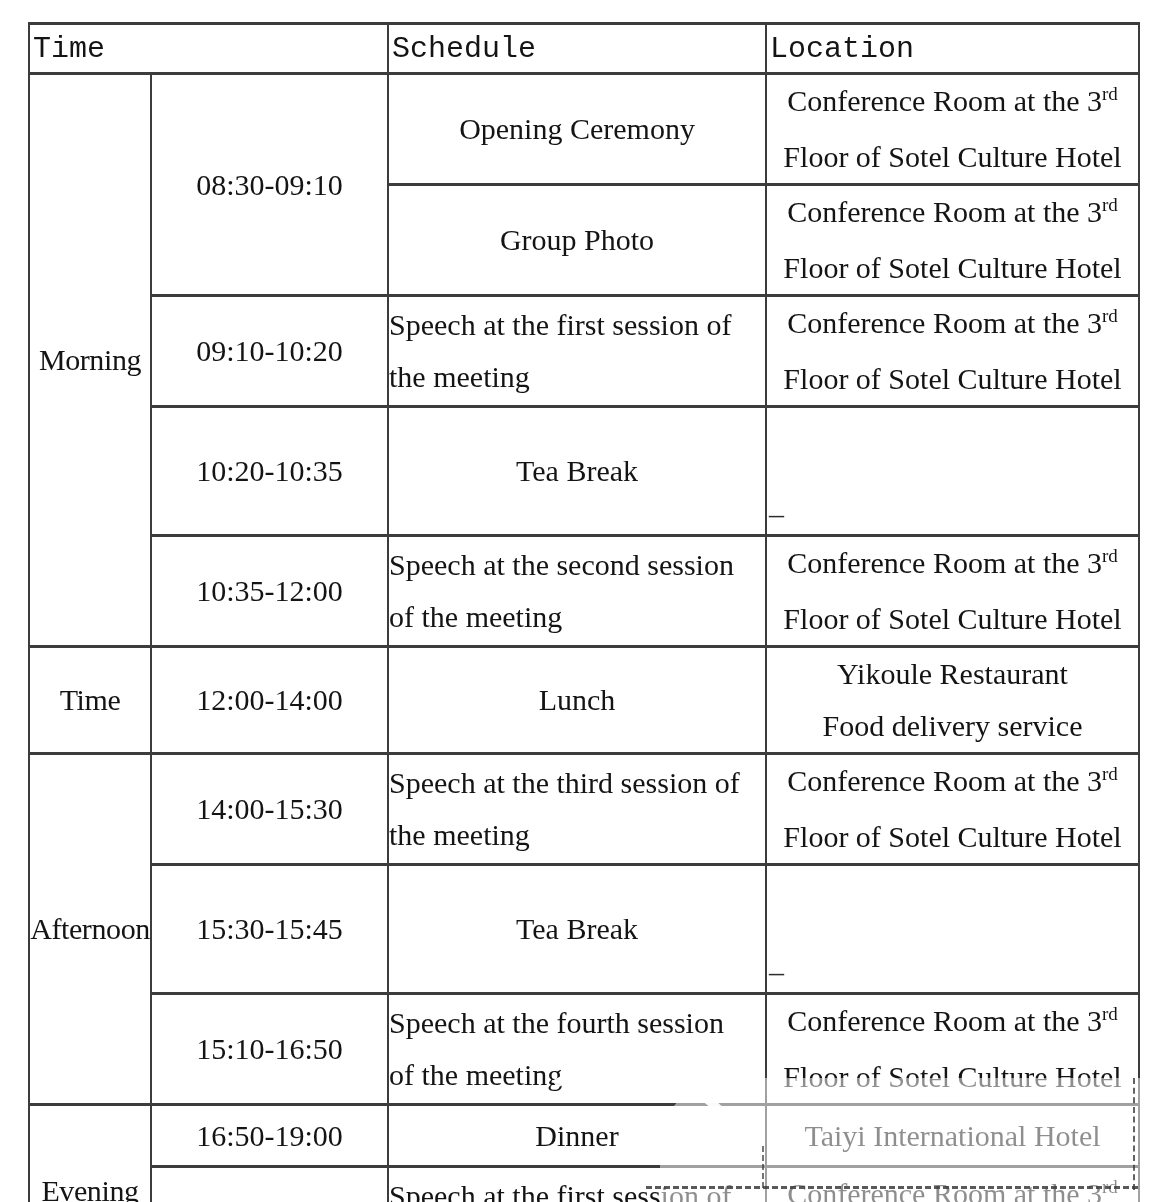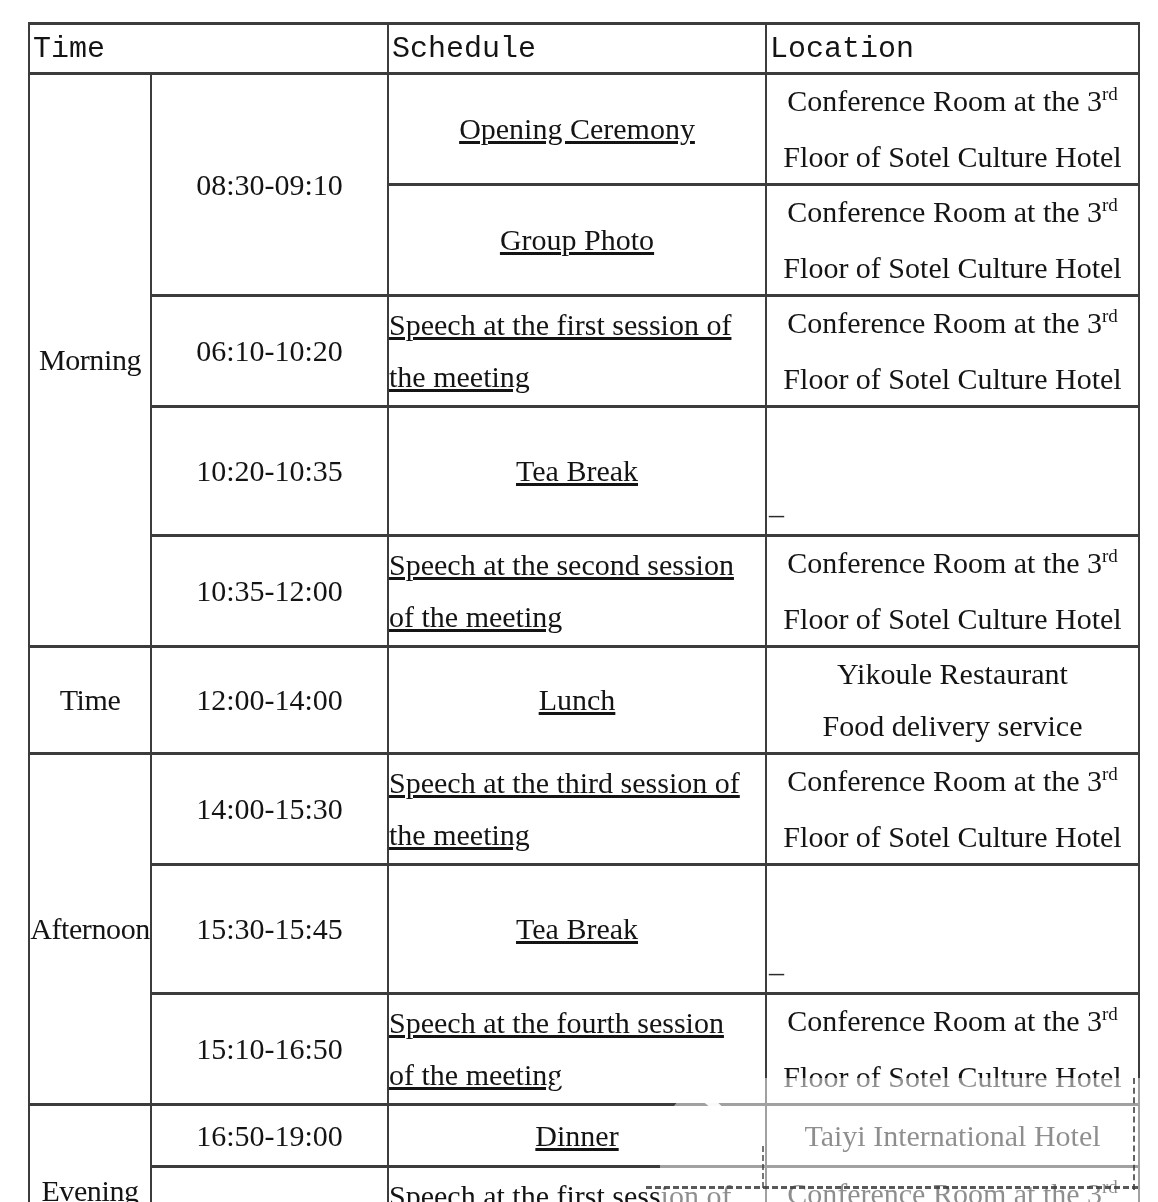--- a/index.html
+++ b/index.html
@@ -37,21 +37,21 @@
   td.period {
     text-align: center;
     white-space: nowrap;
     letter-spacing: -0.4px;
     padding: 0;
   }
   td.time {
     text-align: center;
     white-space: nowrap;
   }
-  td.schedcell { text-align: center; text-decoration: underline; }
+  td.schedcell { text-align: center; }
   .sline { display: block; text-align: left; line-height: 52px; }
   td.loc { text-align: center; padding-left: 0; }
   .locline { display: block; line-height: 52px; white-space: nowrap; }
   .loc-sup {
     font-size: 19px;
     position: relative;
     top: -11px;
     letter-spacing: 0;
   }
   td.dashcell { position: relative; }
@@ -136,21 +136,21 @@
 
     <tr style="height:107px">
       <td class="schedcell">Group Photo</td>
       <td class="loc">
         <span class="locline"><span>Conference Room at the 3</span><span class="loc-sup">rd</span></span>
         <span class="locline">Floor of Sotel Culture Hotel</span>
       </td>
     </tr>
 
     <tr style="height:103px">
-      <td class="time">06:10-10:20</td>
+      <td class="time">09:10-10:20</td>
       <td class="schedcell">
         <span class="sline">Speech at the first session of</span>
         <span class="sline">the meeting</span>
       </td>
       <td class="loc">
         <span class="locline"><span>Conference Room at the 3</span><span class="loc-sup">rd</span></span>
         <span class="locline">Floor of Sotel Culture Hotel</span>
       </td>
     </tr>
 

